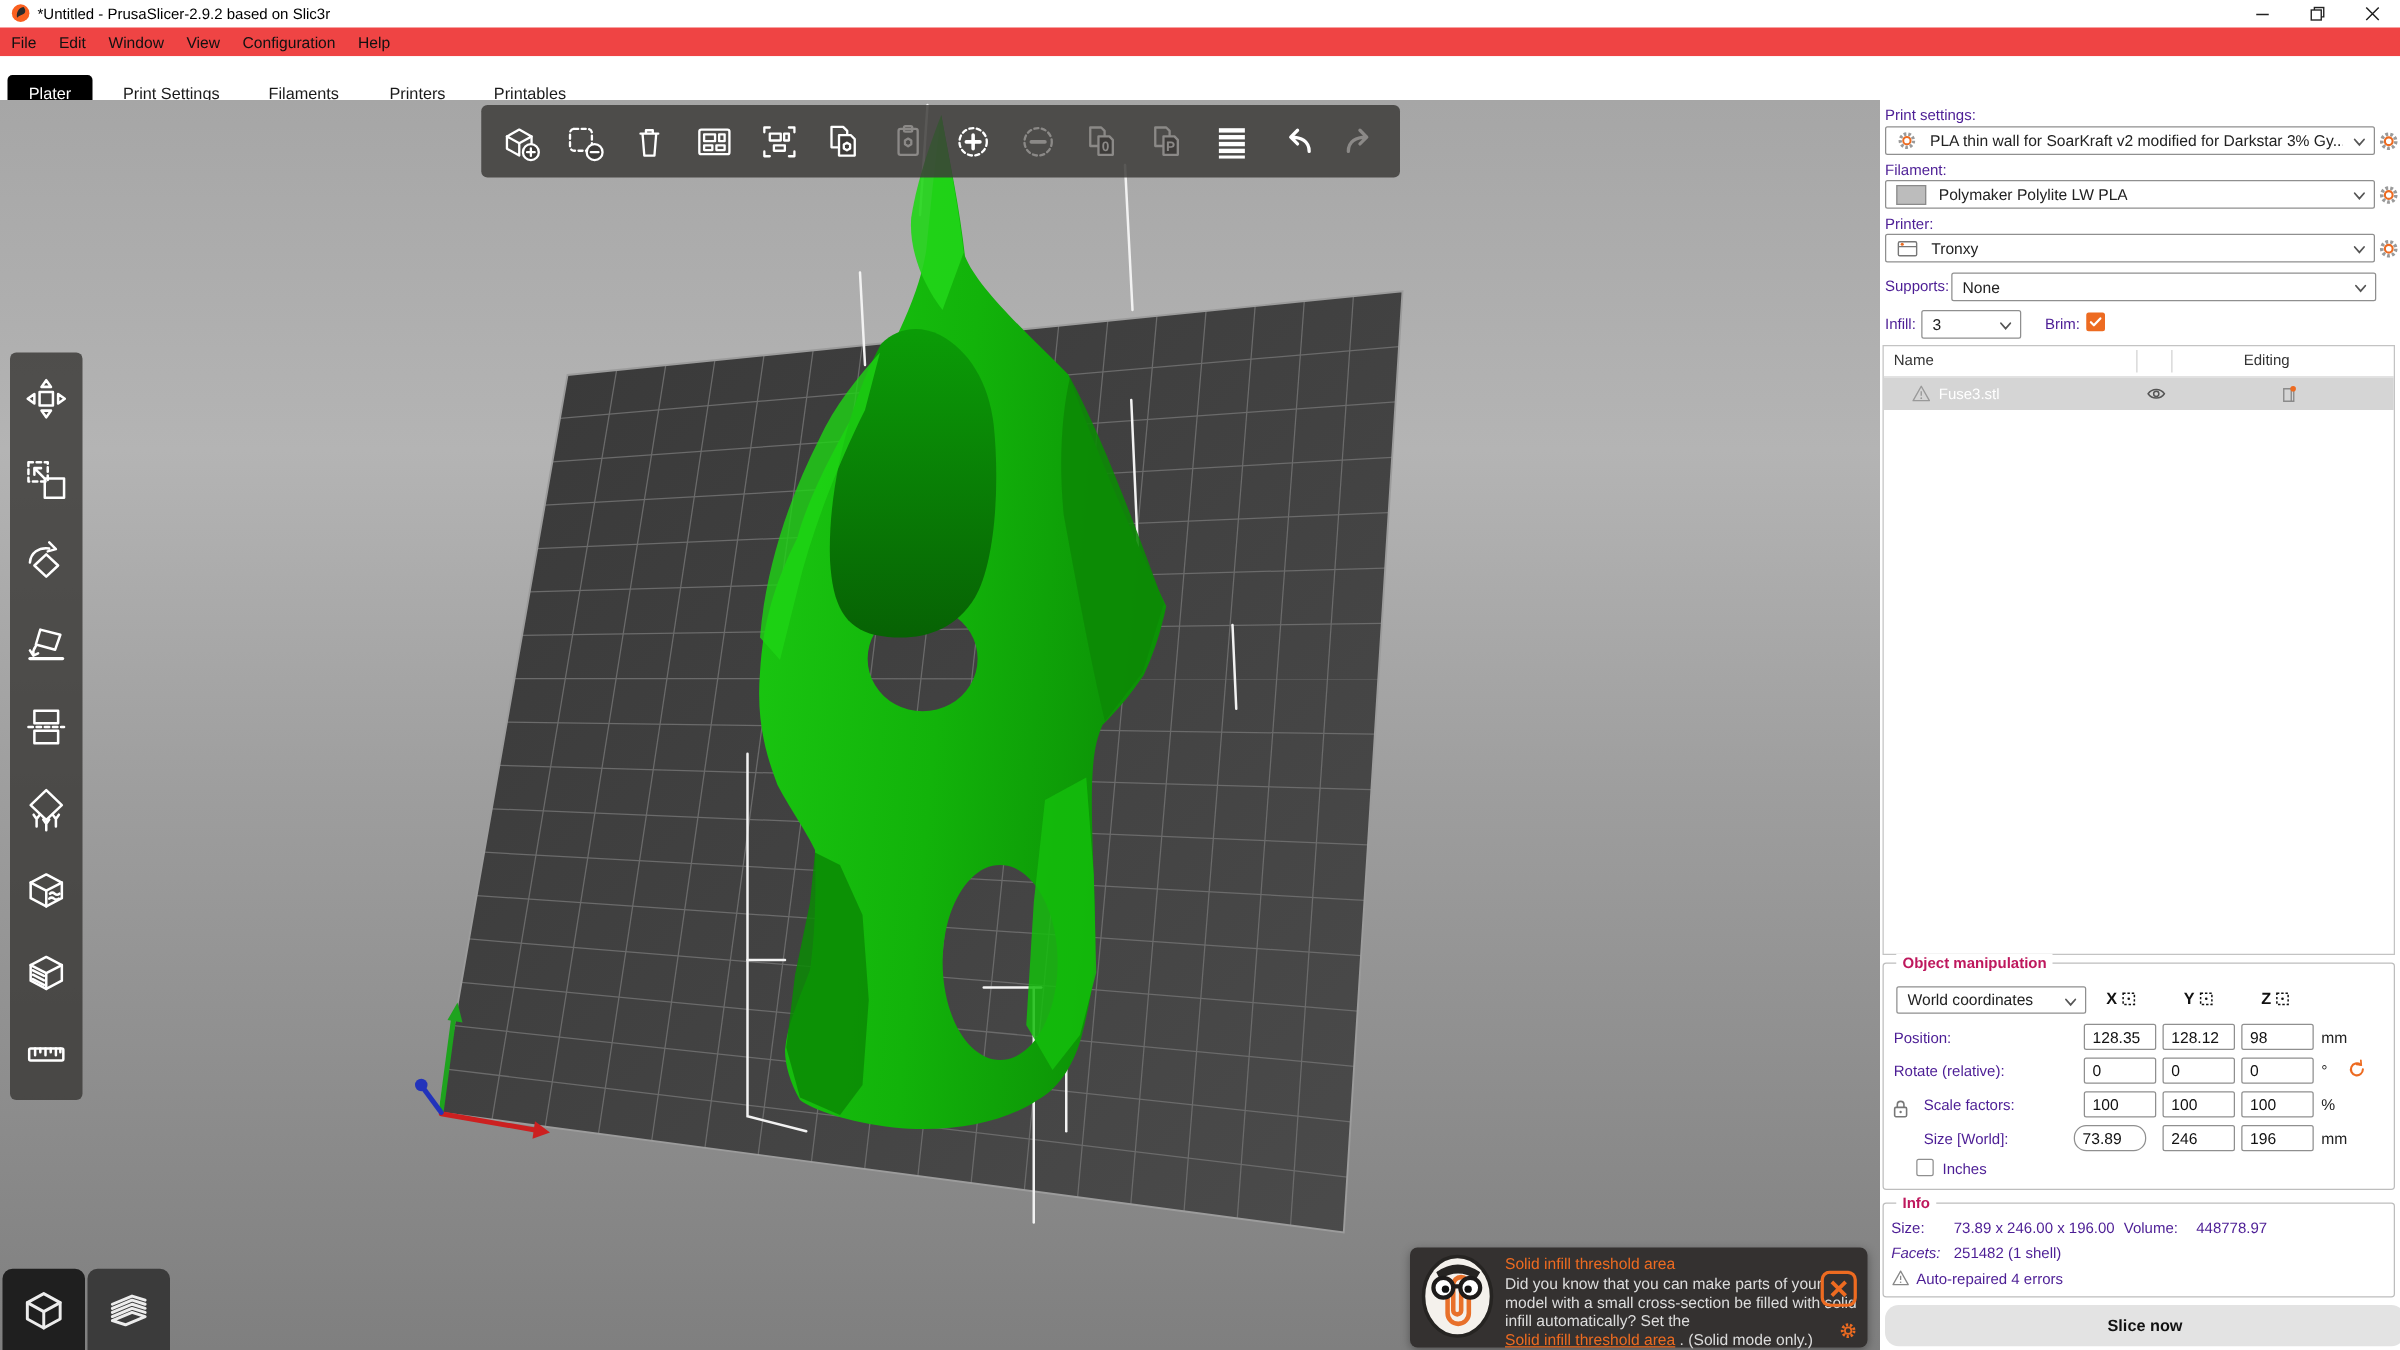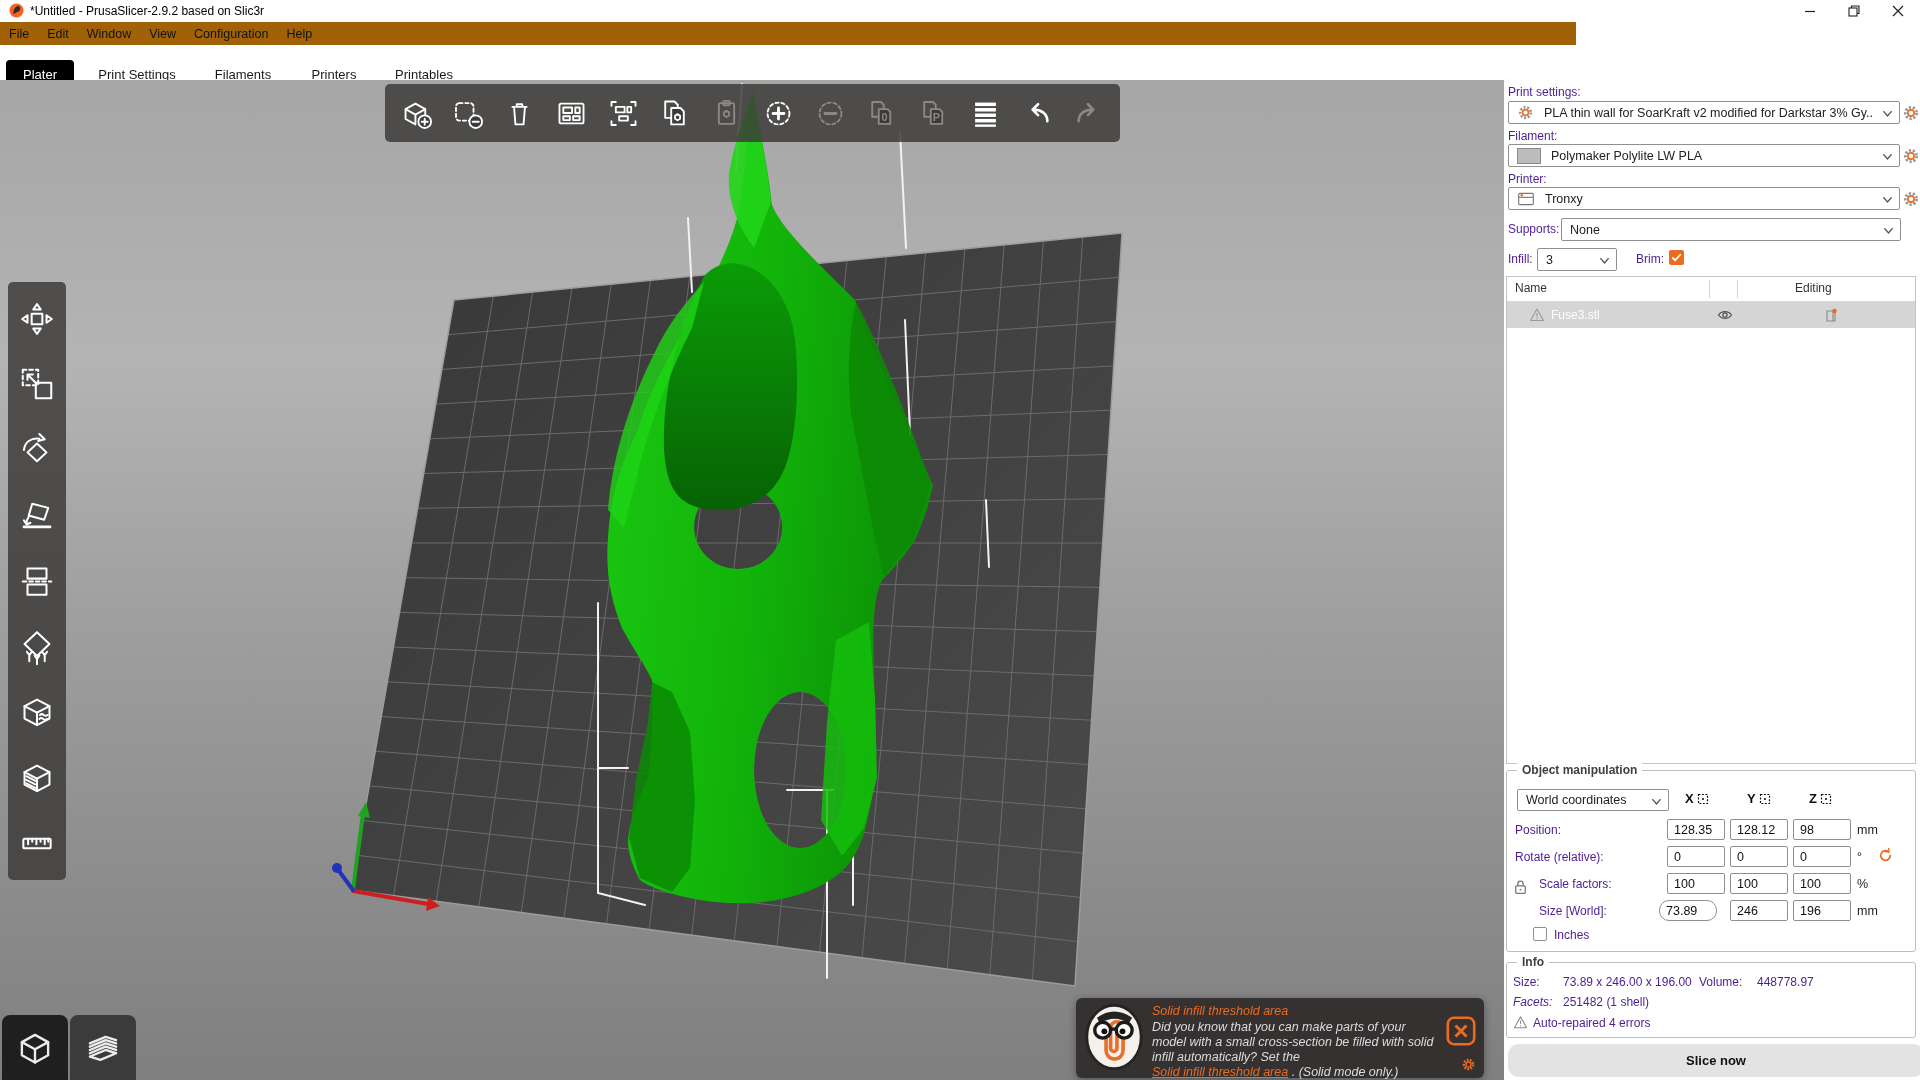--- a/index.html
+++ b/index.html
@@ -3,21 +3,21 @@
 <meta charset="utf-8">
 <style>
   html,body{margin:0;padding:0;width:1920px;height:1080px;overflow:hidden;
     font-family:"Liberation Sans",sans-serif;background:#fff;-webkit-font-smoothing:antialiased;}
   
   #titlebar{position:absolute;left:0;top:0;width:1920px;height:22px;background:#fff;}
   #title-text{position:absolute;left:30px;top:4px;font-size:12px;color:#000;}
   #app-logo{position:absolute;left:9px;top:3px;width:15px;height:15px;}
   .wbtn{position:absolute;top:0;width:44px;height:22px;display:flex;align-items:center;justify-content:center;color:#222;}
   
-  #menubar{position:absolute;left:0;top:22px;width:1576px;height:23px;background:#a16207;display:flex;align-items:center;}
+  #menubar{position:absolute;left:0;top:22px;width:1920px;height:23px;background:#ef4444;display:flex;align-items:center;}
   .menu-item{padding:0 9px;font-size:12.5px;color:#111;}
   
   #tabbar{position:absolute;left:0;top:45px;width:1920px;height:35px;background:#fff;}
   .tab{position:absolute;top:3px;height:29px;display:flex;align-items:center;justify-content:center;font-size:13px;color:#1a1a1a;margin-top:12px;}
   .tab.active{background:#000;color:#fff;border-radius:4px;}
   #search-box{position:absolute;left:1196px;top:50px;width:304px;height:25px;border:1px solid #7a7a7a;background:#fff;box-sizing:border-box;}
   #search-input{position:absolute;left:6px;top:1px;width:265px;height:21px;border:none;outline:none;font-size:12.5px;color:#333;font-family:"Liberation Sans",sans-serif;}
   #mode-area{position:absolute;left:1684px;top:46px;height:26px;display:flex;align-items:center;gap:6px;}
   #login-area{position:absolute;left:1808px;top:46px;height:26px;display:flex;align-items:center;gap:5px;}
   .small-label{font-size:12.5px;color:#333;}
@@ -36,21 +36,21 @@
   .tbtn svg{width:35px;height:35px;stroke:currentColor;fill:none;stroke-width:1.7;stroke-linecap:round;stroke-linejoin:round;}
   #left-toolbar .tbtn svg{width:38px;height:38px;}
   .tbtn svg .d{stroke-dasharray:3 2.5;}
   .tbtn svg .f{fill:currentColor;stroke:none;}
   .tbtn svg .bgf{fill:#3d3b39;}
   .tbtn svg text{fill:currentColor;stroke:none;font-size:10px;font-weight:bold;font-family:"Liberation Sans",sans-serif;text-anchor:middle;}
   
   .viewbtn{position:absolute;bottom:0;width:66px;height:65px;border-radius:8px 8px 0 0;display:flex;align-items:center;justify-content:center;color:#ececec;}
   .viewbtn svg{width:42px;height:42px;stroke:currentColor;fill:none;stroke-width:1.8;stroke-linejoin:round;stroke-linecap:round;}
   
-  #notification{position:absolute;left:1076px;top:918px;width:408px;height:80px;background:#343130;border-radius:6px;box-shadow:0 2px 8px rgba(0,0,0,.35);font-style:italic;}
+  #notification{position:absolute;left:1128px;top:918px;width:366px;height:80px;background:#343130;border-radius:6px;box-shadow:0 2px 8px rgba(0,0,0,.35);}
   #notif-title{position:absolute;left:76px;top:6px;font-size:12.5px;color:#ED6B21;}
   .notif-line{position:absolute;left:76px;font-size:12.5px;color:#dcdcdc;white-space:nowrap;}
   #notif-link{color:#ED6B21;text-decoration:underline;}
   #notif-close{position:absolute;right:8px;top:18px;width:30px;height:30px;}
   #notif-gear{position:absolute;right:8px;bottom:6px;width:15px;height:15px;}
   
   #sidebar{position:absolute;left:1504px;top:80px;width:416px;height:1000px;background:#fff;font-size:12px;color:#222;}
   .sb-label{position:absolute;font-size:12px;color:#4c1d95;}
   .combo{position:absolute;height:23px;border:1px solid #8f8f8f;border-radius:2px;background:#fff;display:flex;align-items:center;box-sizing:border-box;font-size:12.5px;color:#222;}
   .combo .chev{position:absolute;right:4px;top:4px;}
@@ -59,21 +59,21 @@
   .checkbox{position:absolute;width:15px;height:15px;border-radius:2px;box-sizing:border-box;}
   .checkbox.checked{background:#ED6B21;display:flex;align-items:center;justify-content:center;}
   .checkbox.unchecked{background:#fff;border:1px solid #8f8f8f;}
   
   #objlist{position:absolute;left:2px;top:196px;width:410px;height:488px;border:1px solid #c3c3c3;box-sizing:border-box;background:#fff;}
   #objlist-header{position:absolute;left:0;top:0;width:100%;height:24px;border-bottom:1px solid #d9d9d9;}
   .colsep{position:absolute;top:3px;height:18px;width:1px;background:#d2d2d2;}
   #objrow{position:absolute;left:0;top:25px;width:100%;height:26px;background:#d5d5d5;color:#fff;}
   
   .group{position:absolute;left:2px;width:410px;border:1px solid #bdbdbd;border-radius:3px;box-sizing:border-box;background:#fff;}
-  .group-title{position:absolute;top:-8px;left:10px;background:#fff;padding:0 5px;font-weight:bold;font-size:12px;color:#404040;}
+  .group-title{position:absolute;top:-8px;left:10px;background:#fff;padding:0 5px;font-weight:bold;font-size:12px;color:#be185d;}
   .mfield{position:absolute;width:58px;height:21px;border:1px solid #8f8f8f;border-radius:2px;font-size:12.5px;padding:0 0 0 6px;box-sizing:border-box;font-family:"Liberation Sans",sans-serif;color:#111;outline:none;}
   .axis-head{position:absolute;font-size:13px;font-weight:bold;color:#111;display:flex;align-items:center;gap:3px;}
   .unit{position:absolute;font-size:12.5px;color:#222;}
   
   #slice-btn{position:absolute;left:4px;top:964px;width:416px;height:33px;background:#e3e3e3;display:flex;align-items:center;justify-content:center;font-size:13px;font-weight:bold;color:#111;border-radius:11px;}
 </style>
 </head>
 <body>
 
 <div id="titlebar">

